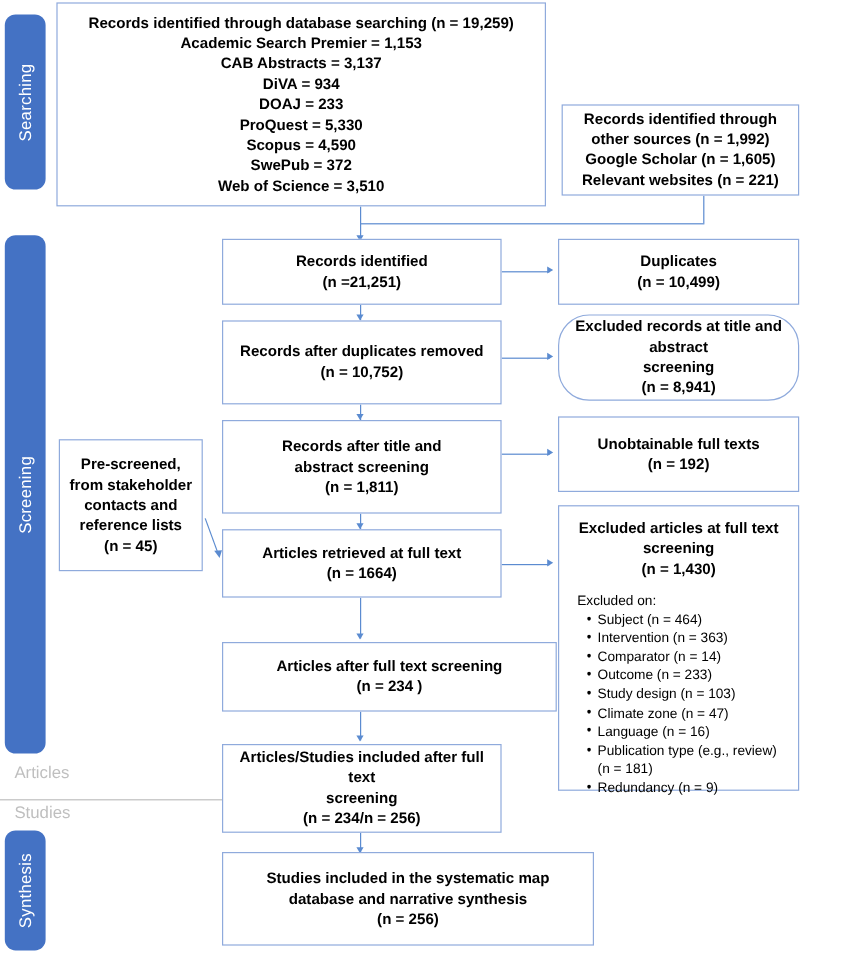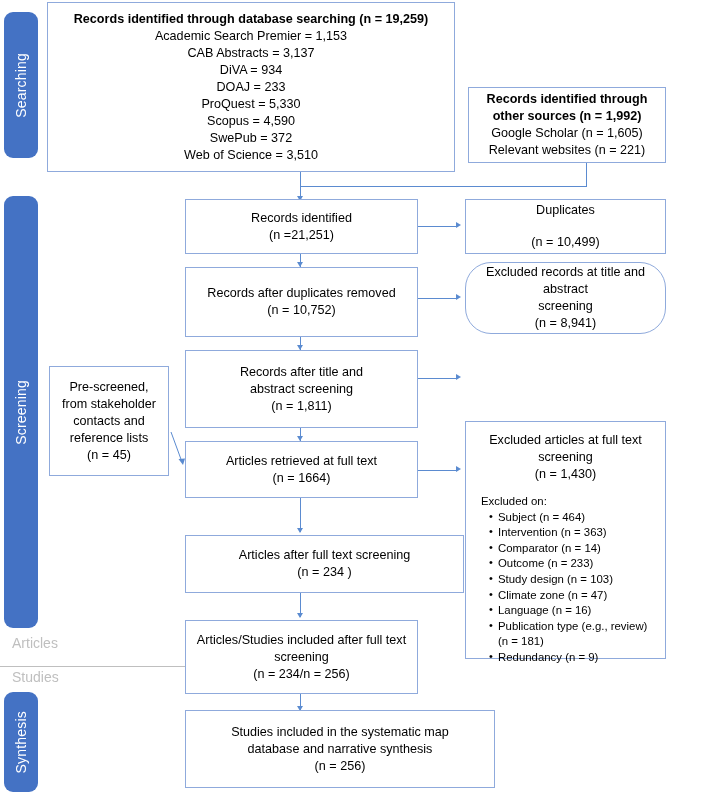--- a/index.html
+++ b/index.html
@@ -48,21 +48,21 @@
     justify-content: center;
     text-align: center;
     font-size: 12.6px;
     line-height: 17px;
     color: #000;
     padding: 2px 5px;
   }
   .box .ttl {
     font-weight: bold;
   }
-  .box-line { display: block; }
+  .box-line { display: block; font-weight: bold; }
   
   .box.excl {
     align-items: center;
     justify-content: flex-start;
     padding-top: 10px;
   }
   .excl-head {
     width: 100%;
     text-align: center;
     font-size: 12.6px;
@@ -218,21 +218,21 @@
     <span class="box-line ttl">other sources (n = 1,992)</span>
     <span class="box-line">Google Scholar (n = 1,605)</span>
     <span class="box-line">Relevant websites (n = 221)</span>
   </div>
 
   <div class="box" style="left:185px; top:199px; width:233px; height:55px;">
     <span class="box-line">Records identified</span>
     <span class="box-line">(n =21,251)</span>
   </div>
 
-  <div class="box" style="left:465px; top:199px; width:201px; height:55px;justify-content:space-between;">
+  <div class="box" style="left:465px; top:199px; width:201px; height:55px;">
     <span class="box-line">Duplicates</span>
     <span class="box-line">(n = 10,499)</span>
   </div>
 
   <div class="box" style="left:185px; top:267px; width:233px; height:70px;">
     <span class="box-line">Records after duplicates removed</span>
     <span class="box-line">(n = 10,752)</span>
   </div>
 
   <div class="box" style="left:465px; top:262px; width:201px; height:72px;border-radius:26px;">
@@ -240,20 +240,24 @@
     <span class="box-line">screening</span>
     <span class="box-line">(n = 8,941)</span>
   </div>
 
   <div class="box" style="left:185px; top:350px; width:233px; height:78px;">
     <span class="box-line">Records after title and</span>
     <span class="box-line">abstract screening</span>
     <span class="box-line">(n = 1,811)</span>
   </div>
 
+  <div class="box" style="left:465px; top:347px; width:201px; height:63px;">
+    <span class="box-line">Unobtainable full texts</span>
+    <span class="box-line">(n = 192)</span>
+  </div>
 
   <div class="box" style="left:49px; top:366px; width:120px; height:110px;">
     <span class="box-line">Pre-screened,</span>
     <span class="box-line">from stakeholder</span>
     <span class="box-line">contacts and</span>
     <span class="box-line">reference lists</span>
     <span class="box-line">(n = 45)</span>
   </div>
 
   <div class="box" style="left:185px; top:441px; width:233px; height:57px;">

